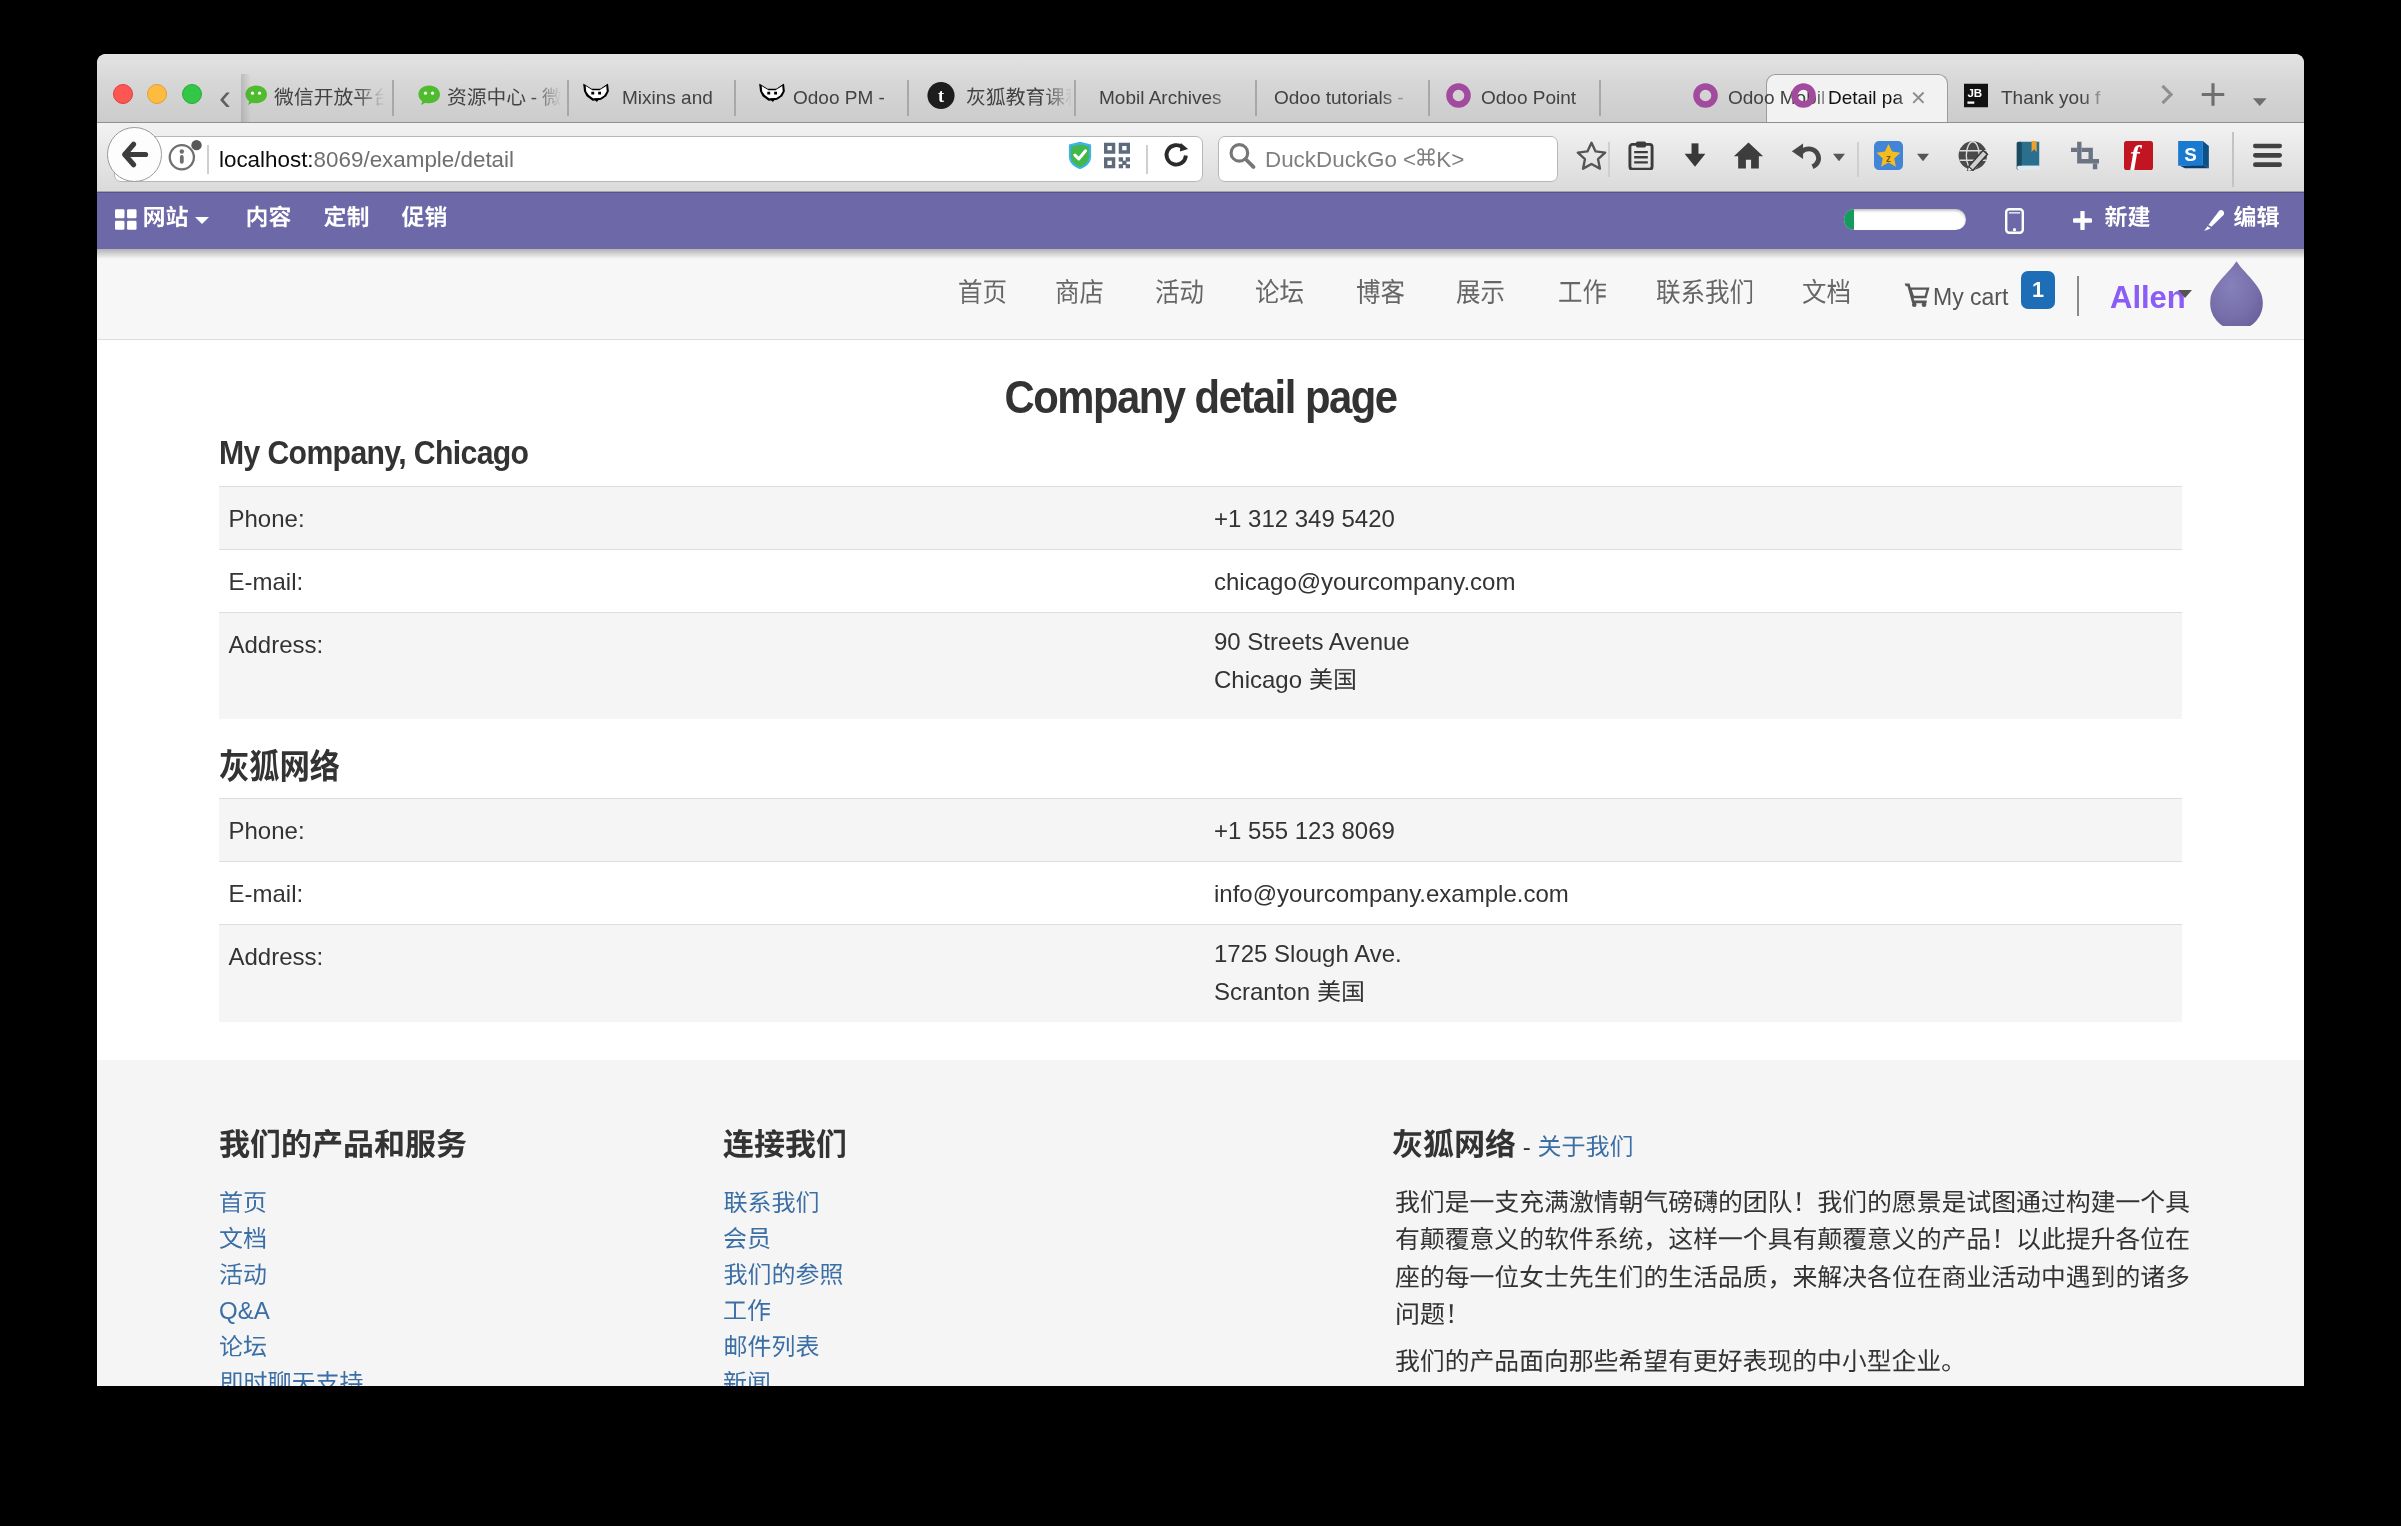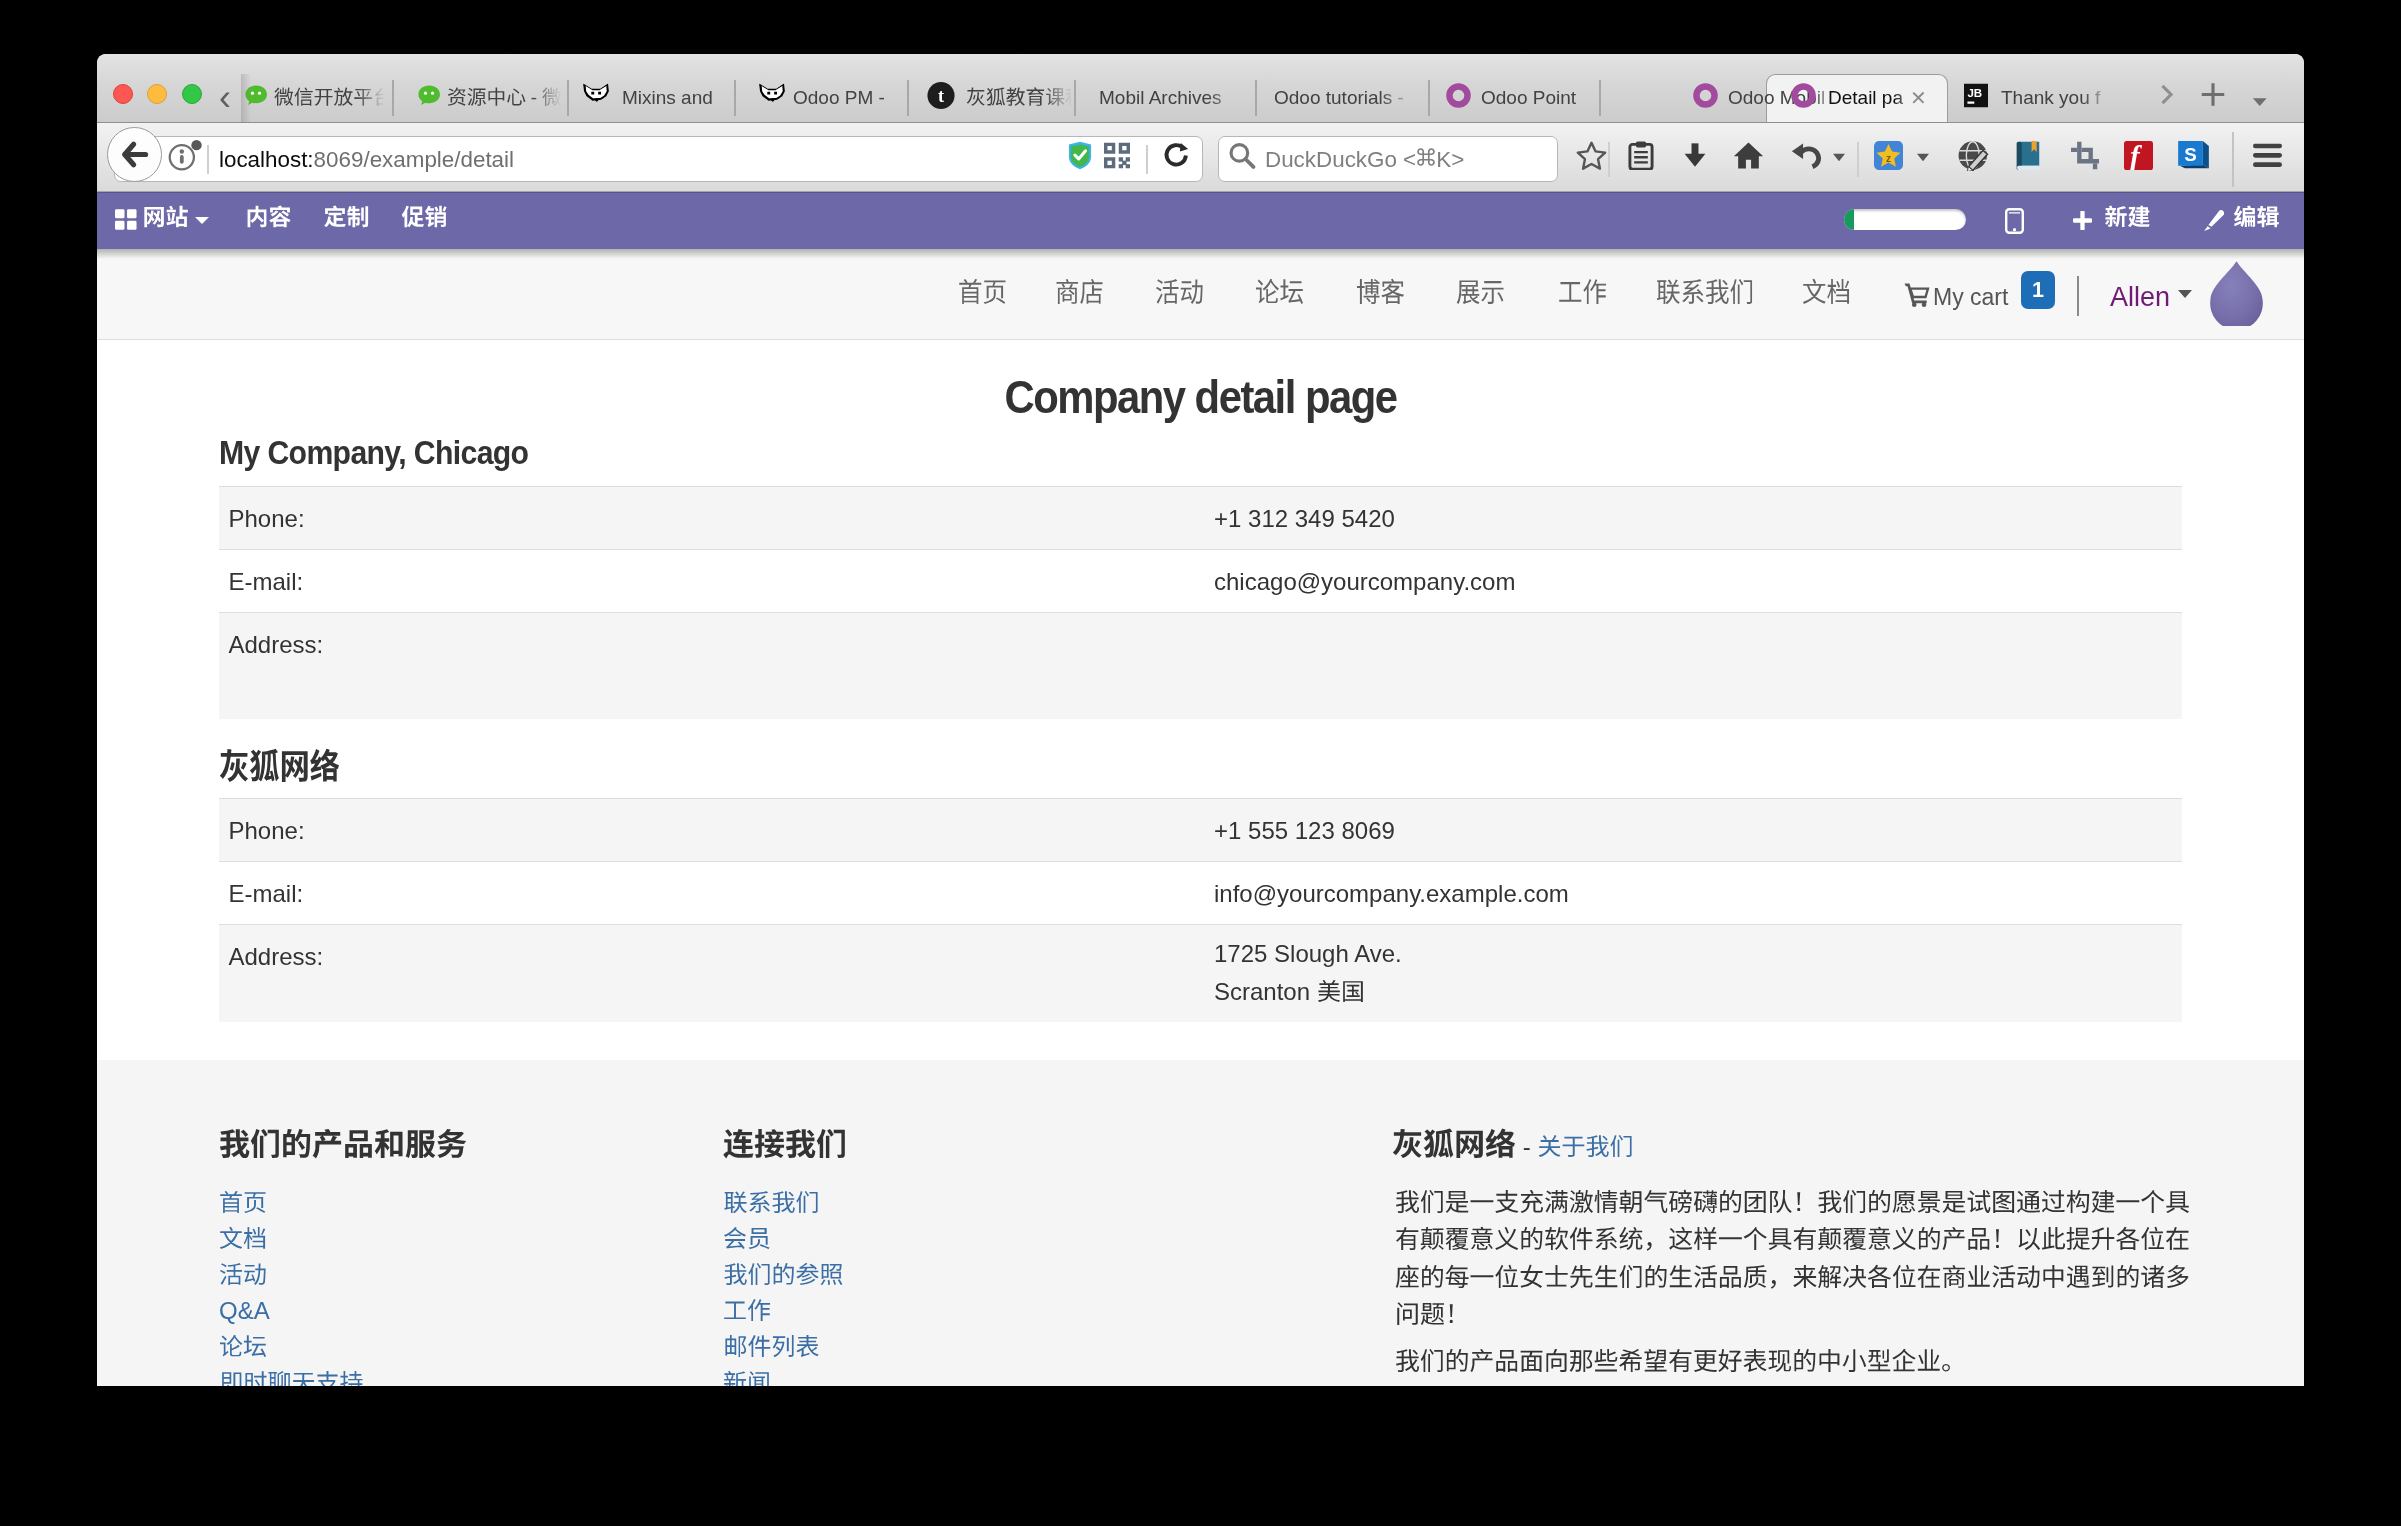--- a/index.html
+++ b/index.html
@@ -538,21 +538,21 @@
           <use href="#r79" x="100"></use>
         </svg></span>
       <span class="abs" style="left:1807px;top:34px"><svg width="26" height="24" viewBox="0 0 30 28" style="">
           <path fill="#575757" d="M0.5 0.5 h5.8 l1.3 4.8 h22 l-3.6 12.6 h-15 l0.7 2.6 h14.6 v3 h-17 l-1.5 -5.4 -3.9 -14.4 h-2 Z M9 8 l2.4 7 h12.6 l2 -7 Z" fill-rule="evenodd"></path>
           <circle cx="11.8" cy="25.3" r="2.7" fill="#575757"></circle>
           <circle cx="23.2" cy="25.3" r="2.7" fill="#575757"></circle>
         </svg></span>
       <span class="nv" style="left:1836px;font-size:23px;color:#555">My cart</span>
       <div id="badge">1</div>
       <div class="vline" style="left:1980px;top:27px;height:40px;background:#8a8a8a"></div>
-      <span class="nv" style="left:2013px;font-size:27px;font-weight:normal;color:#701a75">Allen</span>
+      <span class="nv" style="left:2013px;font-size:31px;font-weight:bold;color:#8b5cf6">Allen</span>
       <span class="abs" style="left:2081px;top:41px;border-left:7.8px solid transparent;border-right:7.8px solid transparent;border-top:8.6px solid #555"></span>
       <span class="abs" style="left:2113px;top:11.2px"><svg width="53" height="66" viewBox="0 0 62 76">
           <defs>
             <radialGradient id="dg" cx="40%" cy="35%" r="80%">
               <stop offset="0%" stop-color="#8680bb"></stop>
               <stop offset="55%" stop-color="#7770ab"></stop>
               <stop offset="100%" stop-color="#645d98"></stop>
             </radialGradient>
           </defs>
           <path d="M31 1 C39 14 61 30 61.5 46 A30.8 30.8 0 1 1 0.5 46 C1 30 23 14 31 1 Z" fill="url(#dg)"></path>
@@ -565,20 +565,24 @@
       <div class="row g" style="height:63px">
         <span class="lbl" style="top:18px">Phone:</span>
         <span class="val" style="top:18px">+1 312 349 5420</span>
       </div>
       <div class="row " style="height:63px">
         <span class="lbl" style="top:18px">E-mail:</span>
         <span class="val" style="top:18px">chicago@yourcompany.com</span>
       </div>
       <div class="row g" style="height:106px">
         <span class="lbl" style="top:18px">Address:</span>
+        <span class="val" style="top:10.4px;line-height:38px">90 Streets Avenue<br>Chicago <svg class="cj " style="width:48px;height:24px;vertical-align:-2.9px;color:#333;" viewBox="0 -88 200 100">
+            <use href="#r99"></use>
+            <use href="#r36" x="100"></use>
+          </svg></span>
       </div>
     </div>
     <div class="h3" style="top:694px;transform:none"><svg class="cj " style="width:121px;height:35px;vertical-align:-4.1px;color:#333;" preserveAspectRatio="none" viewBox="0 -88 400 100">
         <use href="#b144"></use>
         <use href="#b145" x="100"></use>
         <use href="#b150" x="200"></use>
         <use href="#b148" x="300"></use>
       </svg></div>
     <div class="tbl" style="top:744px">
       <div class="row g" style="height:63px">

